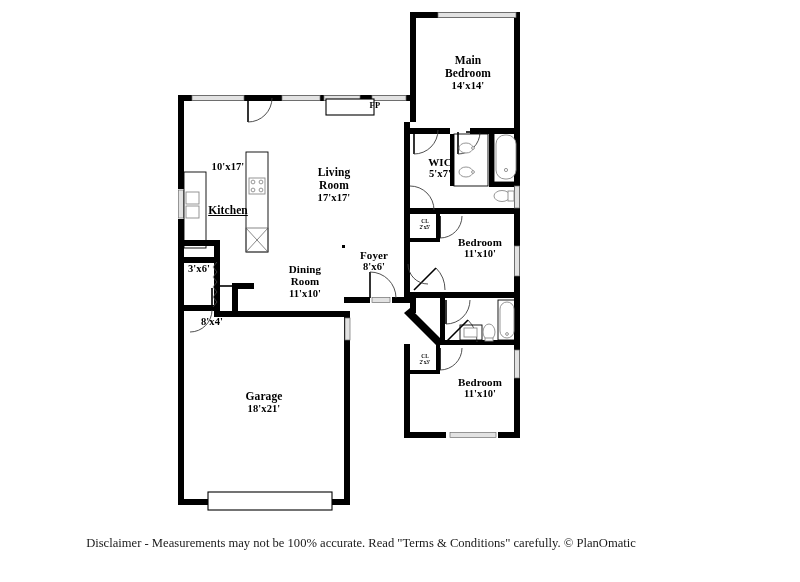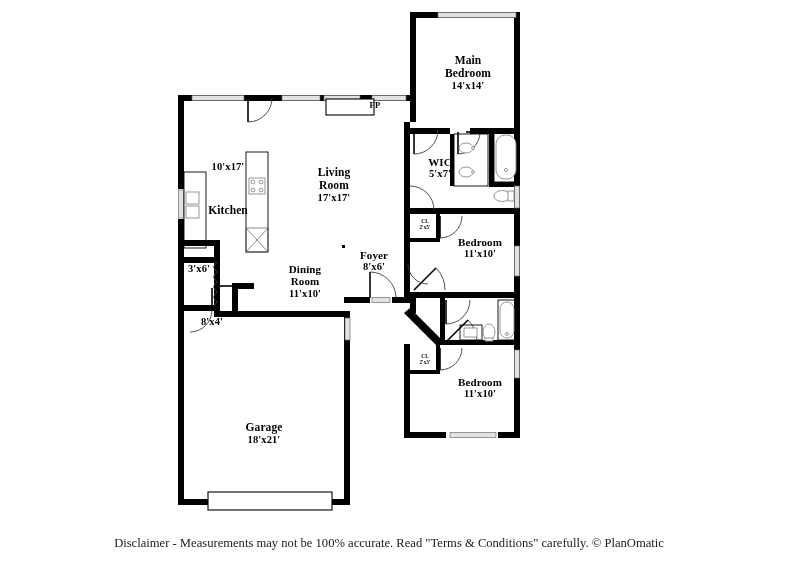--- a/index.html
+++ b/index.html
@@ -54,21 +54,20 @@
 
   #disclaimer {
     position: absolute;
     left: 0;
     top: 536px;
     width: 722px;
     text-align: center;
     font-size: 12.6px;
     color: #1a1a1a;
     font-family: "Liberation Serif", "DejaVu Serif", serif;
-    padding-left: 28px;
   }
 </style>
 </head>
 <body>
 
 <div id="floorplan-root">
 
   <svg id="plan" viewBox="0 0 800 582">
 
     <g>
@@ -279,21 +278,21 @@
     <div>Main</div>
     <div>Bedroom</div>
     <div class="rl-dim">14'x14'</div>
   </div>
 
 
   <div class="room-label rl-dim" style="left:186px; top:161px; width:84px;">
     <div>10'x17'</div>
   </div>
 
-  <div class="room-label rl-big" style="left:188px; top:204px; width:80px;">
+  <div class="room-label rl-big" style="left:188px; top:204px; width:80px;text-decoration:underline;">
     <div>Kitchen</div>
   </div>
 
   <div class="room-label rl-big" style="left:293px; top:166px; width:82px;">
     <div>Living</div>
     <div>Room</div>
     <div class="rl-dim">17'x17'</div>
   </div>
 
   <div class="room-label rl-mid" style="left:420px; top:156px; width:40px;">
@@ -333,21 +332,21 @@
   <div class="room-label rl-tiny" style="left:412px; top:354px; width:26px;">
     <div>CL</div>
     <div>2'x3'</div>
   </div>
 
   <div class="room-label rl-mid" style="left:442px; top:376px; width:76px;">
     <div>Bedroom</div>
     <div class="rl-dim">11'x10'</div>
   </div>
 
-  <div class="room-label rl-big" style="left:226px; top:421px; width:76px;">
+  <div class="room-label rl-big" style="left:226px; top:390px; width:76px;">
     <div>Garage</div>
     <div class="rl-dim">18'x21'</div>
   </div>
 
   <div class="room-label rl-fp" style="left:326px; top:101px; width:48px;">
     <div>FP</div>
   </div>
 
   <div id="disclaimer">Disclaimer - Measurements may not be 100% accurate. Read "Terms &amp; Conditions" carefully. © PlanOmatic</div>
 

